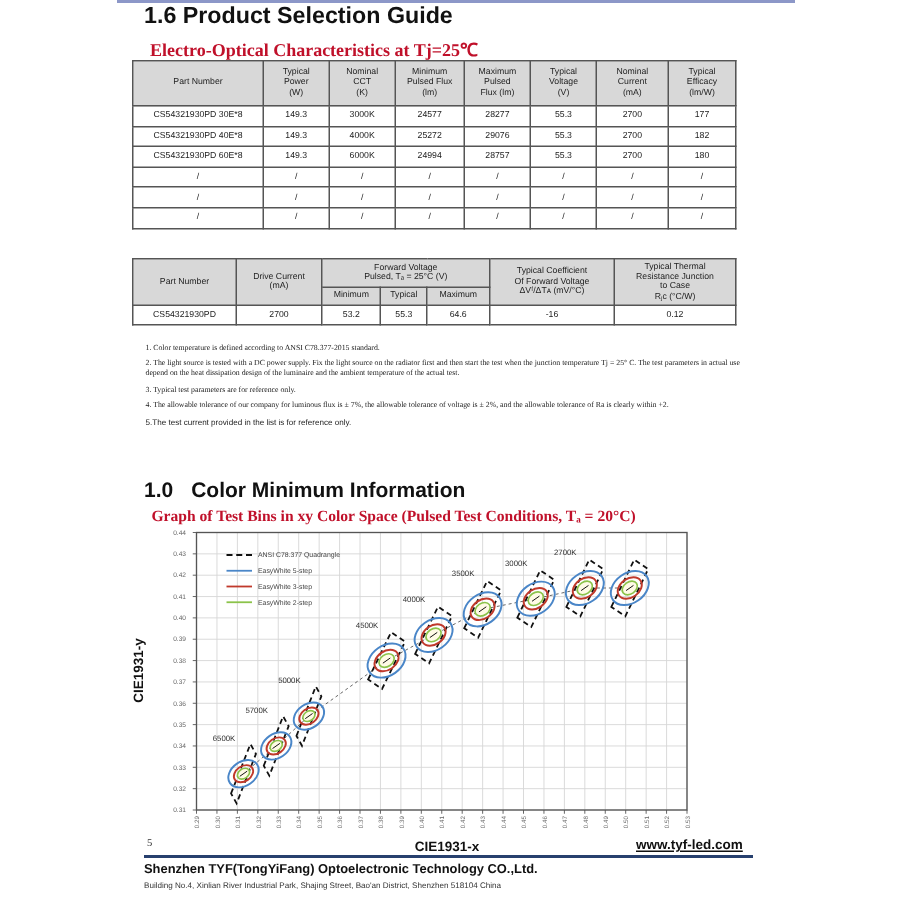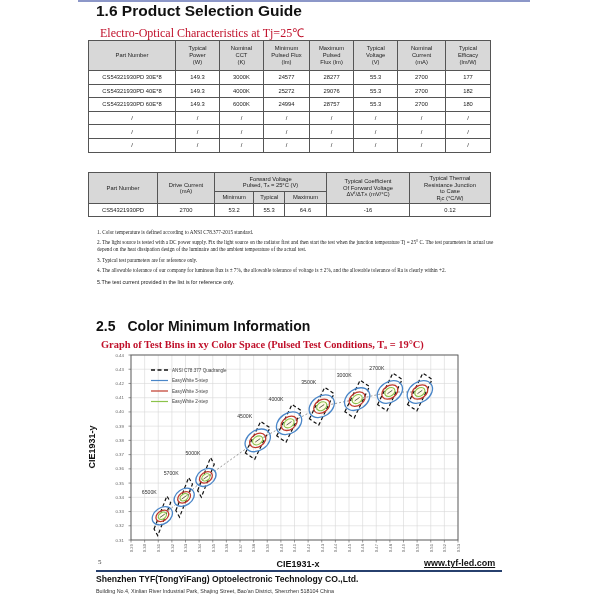--- a/index.html
+++ b/index.html
@@ -1,19 +1,19 @@
 <!DOCTYPE html>
 <html><head>
 <meta charset="utf-8">
 <style>
   html, body { margin:0; padding:0; background:#ffffff; }
   body { width:600px; height:600px; position:relative; overflow:hidden; font-family:"Liberation Sans", sans-serif; color:#111; }
   .topline { position:absolute; left:78px; top:0; width:452px; height:2px; background:#8c97c8; }
   .h1 { position:absolute; left:96px; top:2px; font-size:15.5px; font-weight:bold; color:#111; }
-  .sub { position:absolute; left:100px; top:24px; font-family:"Liberation Serif", serif; font-size:12px; font-weight:normal; color:#c0102a; }
+  .sub { position:absolute; left:100px; top:24px; font-family:"Liberation Serif", serif; font-size:12px; font-weight:bold; color:#c0102a; }
   table { border-collapse:collapse; position:absolute; font-size:5.8px; color:#222; }
   td, th { border:0.8px solid #555; text-align:center; padding:0; font-weight:normal; }
   th { background:#d8d8d8; line-height:7px; }
   #t1 { left:88px; top:40px; width:403px; }
   #t1 th { height:29px; }
   #t1 td { height:12.6px; }
   #t2 { left:88px; top:172px; width:403px; }
   #t2 th { line-height:6.5px; }
   #t2 td { height:12px; }
   .notes { position:absolute; left:97px; top:229px; width:405px; font-family:"Liberation Serif", serif; font-size:5.2px; color:#222; line-height:7px; }
@@ -140,22 +140,22 @@
   </table>
 
 <div class="notes">
   <p>1. Color temperature is defined according to ANSI C78.377-2015 standard.</p>
   <p>2. The light source is tested with a DC power supply. Fix the light source on the radiator first and then start the test when the junction temperature Tj = 25° C. The test parameters in actual use depend on the heat dissipation design of the luminaire and the ambient temperature of the actual test.</p>
   <p>3. Typical test parameters are for reference only.</p>
   <p>4. The allowable tolerance of our company for luminous flux is ± 7%, the allowable tolerance of voltage is ± 2%, and the allowable tolerance of Ra is clearly within +2.</p>
   <p class="sans">5.The test current provided in the list is for reference only.</p>
 </div>
 
-<div class="h2"><span>2.5</span><span class="gap"></span><span>Color Minimum Information</span></div>
-<div class="charttitle">Graph of Test Bins in xy Color Space (Pulsed Test Conditions, Tₐ = 19°C)</div>
+<div class="h2"><span>1.0</span><span class="gap"></span><span>Color Minimum Information</span></div>
+<div class="charttitle">Graph of Test Bins in xy Color Space (Pulsed Test Conditions, Tₐ = 20°C)</div>
 
 <svg id="chart" width="600" height="600">
   <g id="grid">
       <line x1="131" y1="355" x2="131" y2="540" stroke="#d6d6d6" stroke-width="0.6"></line>
       <line x1="144.625" y1="355" x2="144.625" y2="540" stroke="#d6d6d6" stroke-width="0.6"></line>
       <line x1="158.25000000000003" y1="355" x2="158.25000000000003" y2="540" stroke="#d6d6d6" stroke-width="0.6"></line>
       <line x1="171.87500000000003" y1="355" x2="171.87500000000003" y2="540" stroke="#d6d6d6" stroke-width="0.6"></line>
       <line x1="185.50000000000003" y1="355" x2="185.50000000000003" y2="540" stroke="#d6d6d6" stroke-width="0.6"></line>
       <line x1="199.12500000000006" y1="355" x2="199.12500000000006" y2="540" stroke="#d6d6d6" stroke-width="0.6"></line>
       <line x1="212.75" y1="355" x2="212.75" y2="540" stroke="#d6d6d6" stroke-width="0.6"></line>

